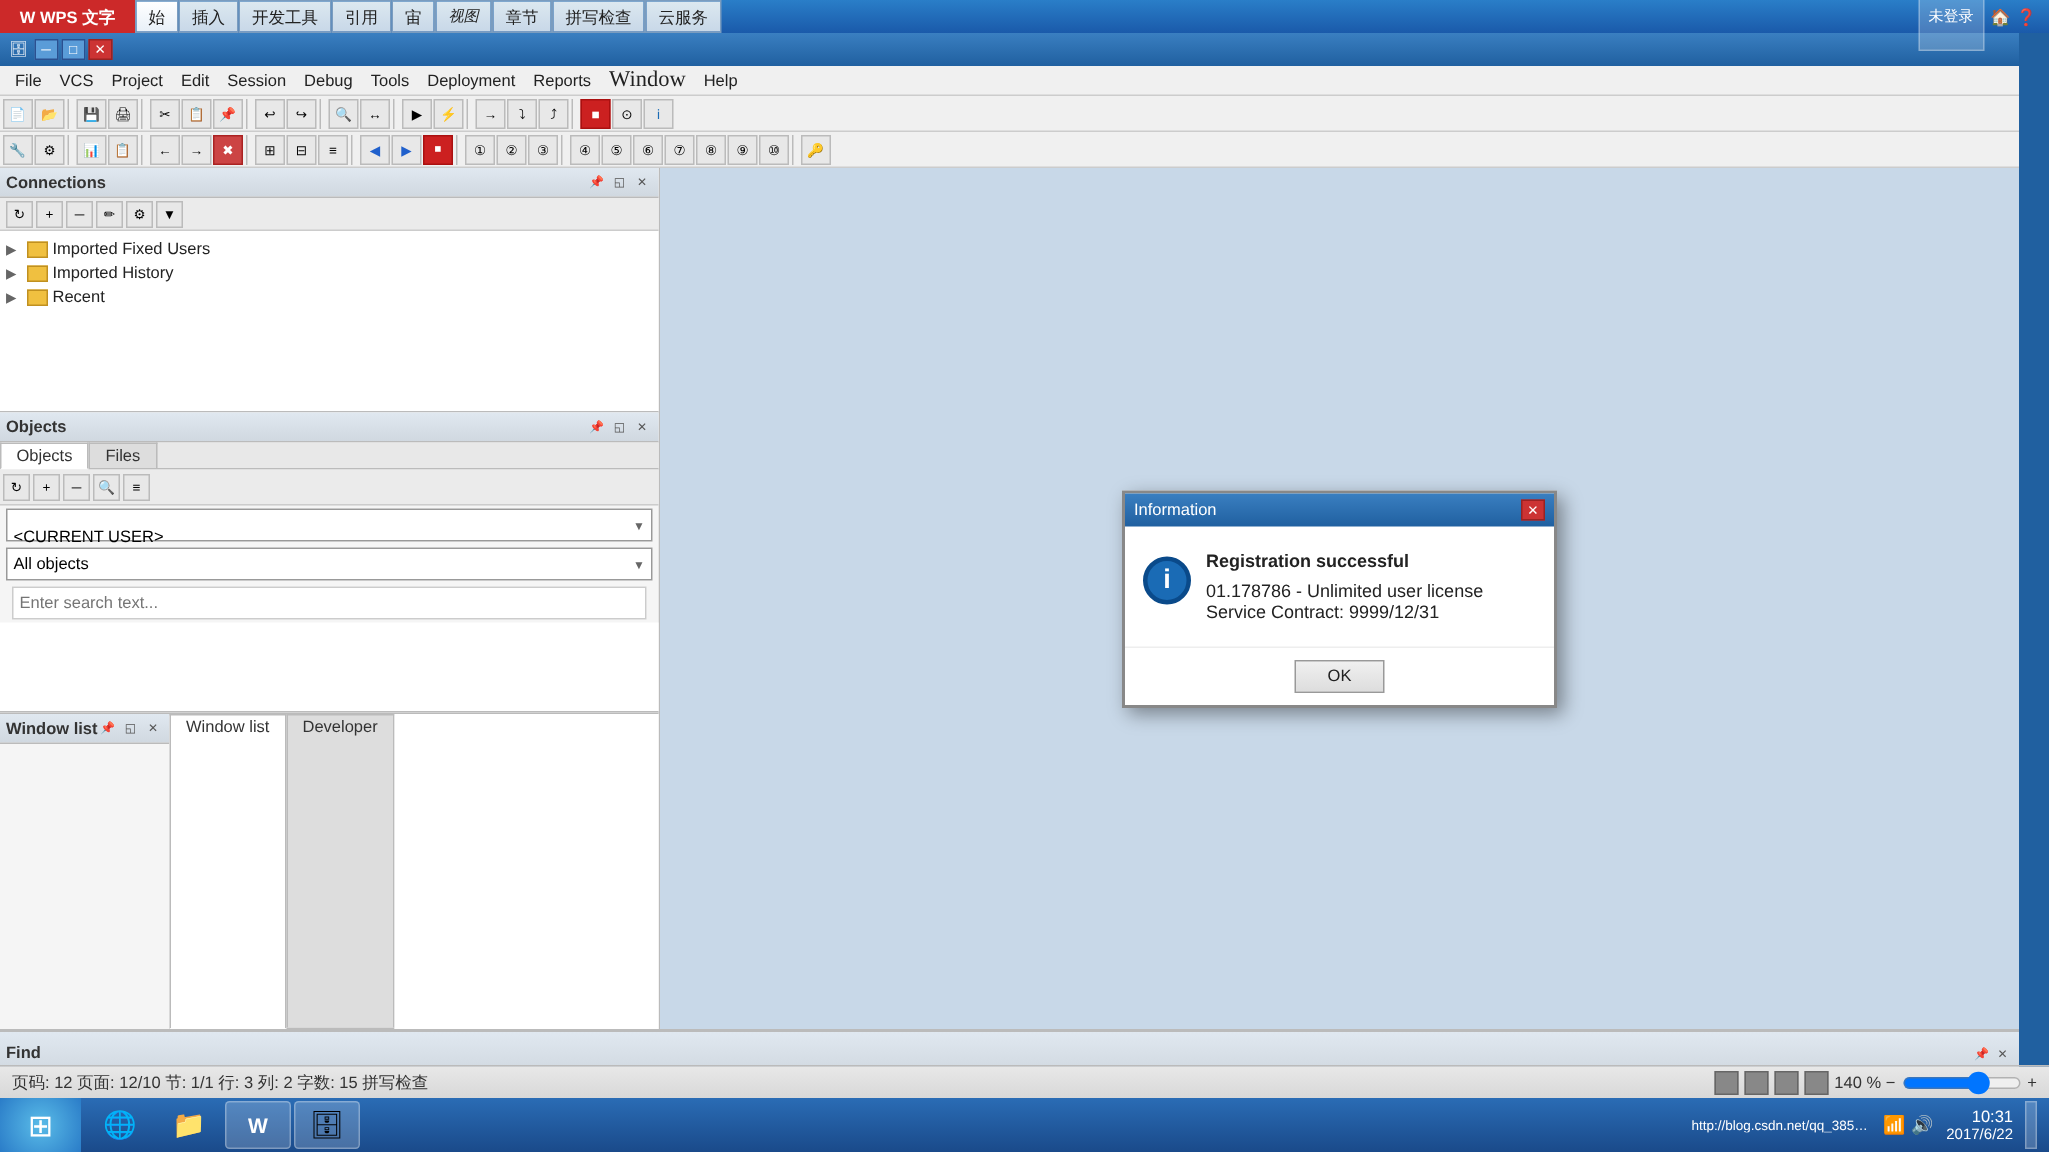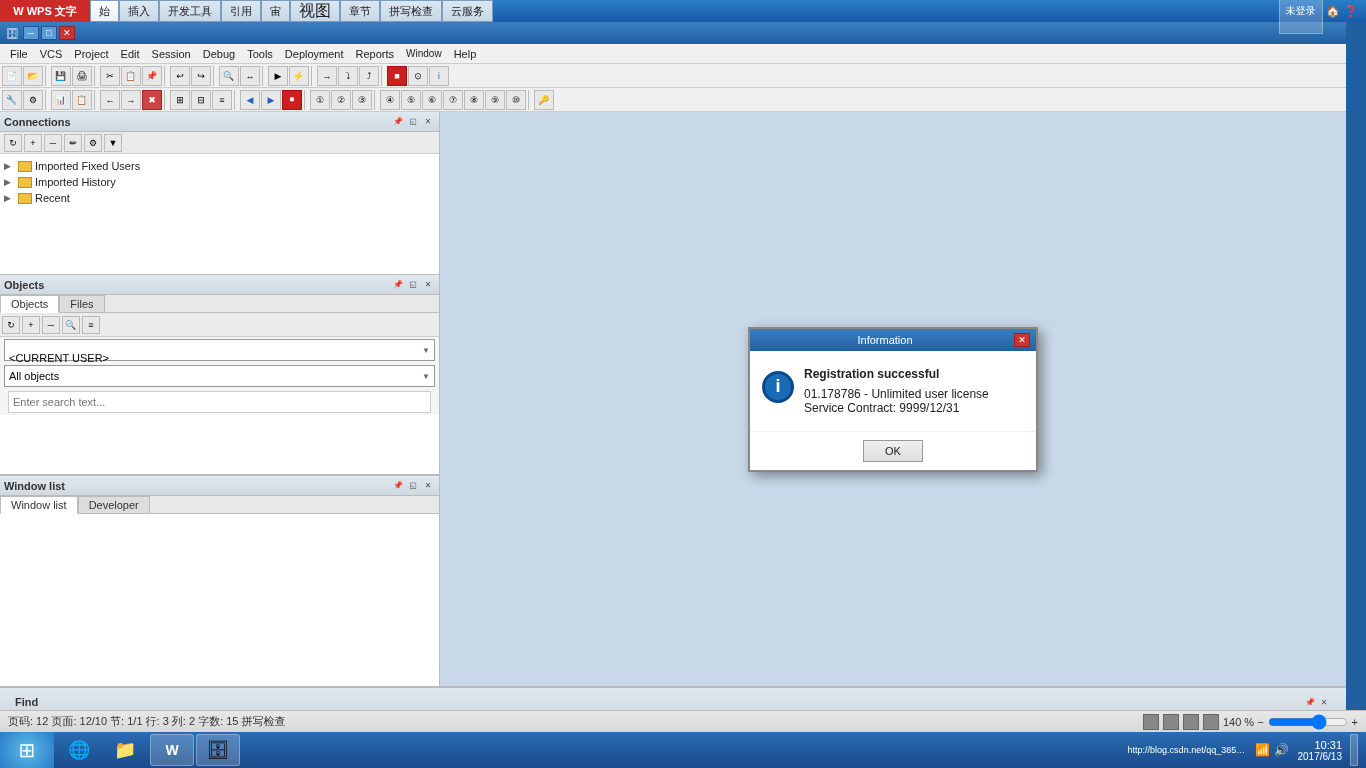--- a/index.html
+++ b/index.html
@@ -11,21 +11,21 @@
 <div style="position:absolute;top:0;left:0;width:1366px;height:22px;background:linear-gradient(to bottom,#2a7ec8,#1a5aaa);display:flex;align-items:center;z-index:100;">
   <div style="width:90px;height:22px;background:#cc2929;display:flex;align-items:center;justify-content:center;color:white;font-weight:bold;font-size:11px;cursor:pointer;">
     <span>W WPS 文字</span>
   </div>
   <div style="display:flex;height:22px;">
     <div style="padding:0 8px;height:22px;display:flex;align-items:center;background:linear-gradient(to bottom,#fff,#e8f0f8);border:1px solid #7a9cbf;font-size:11px;cursor:pointer;color:#222;">始</div>
     <div style="padding:0 8px;height:22px;display:flex;align-items:center;background:linear-gradient(to bottom,#dce8f0,#c8d8e8);border:1px solid #7a9cbf;font-size:11px;cursor:pointer;color:#222;">插入</div>
     <div style="padding:0 8px;height:22px;display:flex;align-items:center;background:linear-gradient(to bottom,#dce8f0,#c8d8e8);border:1px solid #7a9cbf;font-size:11px;cursor:pointer;color:#222;">开发工具</div>
     <div style="padding:0 8px;height:22px;display:flex;align-items:center;background:linear-gradient(to bottom,#dce8f0,#c8d8e8);border:1px solid #7a9cbf;font-size:11px;cursor:pointer;color:#222;">引用</div>
     <div style="padding:0 8px;height:22px;display:flex;align-items:center;background:linear-gradient(to bottom,#dce8f0,#c8d8e8);border:1px solid #7a9cbf;font-size:11px;cursor:pointer;color:#222;">宙</div>
-    <div style="padding:0 8px;height:22px;display:flex;align-items:center;background:linear-gradient(to bottom,#dce8f0,#c8d8e8);border:1px solid #7a9cbf;font-size:16px;cursor:pointer;color:#222;">视图</div>
+    <div style="padding:0 8px;height:22px;display:flex;align-items:center;background:linear-gradient(to bottom,#dce8f0,#c8d8e8);border:1px solid #7a9cbf;font-size:10px;cursor:pointer;color:#222;font-style:italic;">视图</div>
     <div style="padding:0 8px;height:22px;display:flex;align-items:center;background:linear-gradient(to bottom,#dce8f0,#c8d8e8);border:1px solid #7a9cbf;font-size:11px;cursor:pointer;color:#222;">章节</div>
     <div style="padding:0 8px;height:22px;display:flex;align-items:center;background:linear-gradient(to bottom,#dce8f0,#c8d8e8);border:1px solid #7a9cbf;font-size:11px;cursor:pointer;color:#222;">拼写检查</div>
     <div style="padding:0 8px;height:22px;display:flex;align-items:center;background:linear-gradient(to bottom,#dce8f0,#c8d8e8);border:1px solid #7a9cbf;font-size:11px;cursor:pointer;color:#222;">云服务</div>
   </div>
   <div style="margin-left:auto;display:flex;align-items:center;gap:4px;padding-right:8px;">
     <div style="background:rgba(255,255,255,0.2);border:1px solid rgba(255,255,255,0.3);color:white;font-size:10px;padding:15px 6px;cursor:pointer;">未登录</div>
     <div style="color:white;font-size:11px;cursor:pointer;">🏠</div>
     <div style="color:white;font-size:11px;cursor:pointer;">❓</div>
   </div>
 </div>
@@ -44,21 +44,21 @@
   <div style="height:20px;background:#f0f0f0;display:flex;align-items:center;border-bottom:1px solid #ccc;padding:0 4px;">
     <div style="padding:2px 6px;font-size:11px;cursor:pointer;color:#222;">File</div>
     <div style="padding:2px 6px;font-size:11px;cursor:pointer;color:#222;">VCS</div>
     <div style="padding:2px 6px;font-size:11px;cursor:pointer;color:#222;">Project</div>
     <div style="padding:2px 6px;font-size:11px;cursor:pointer;color:#222;">Edit</div>
     <div style="padding:2px 6px;font-size:11px;cursor:pointer;color:#222;">Session</div>
     <div style="padding:2px 6px;font-size:11px;cursor:pointer;color:#222;">Debug</div>
     <div style="padding:2px 6px;font-size:11px;cursor:pointer;color:#222;">Tools</div>
     <div style="padding:2px 6px;font-size:11px;cursor:pointer;color:#222;">Deployment</div>
     <div style="padding:2px 6px;font-size:11px;cursor:pointer;color:#222;">Reports</div>
-    <div style="padding:2px 6px;font-size:10px;cursor:pointer;color:#222;">Window</div>
+    <div style="padding:2px 6px;font-size:15px;cursor:pointer;color:#222;font-family:Liberation Serif, serif;">Window</div>
     <div style="padding:2px 6px;font-size:11px;cursor:pointer;color:#222;">Help</div>
   </div>
 
   <div style="height:24px;background:#f0f0f0;border-bottom:1px solid #ccc;display:flex;align-items:center;padding:1px 2px;gap:1px;flex-wrap:nowrap;">
 
     <div style="width:20px;height:20px;background:#e8e8e8;border:1px solid #bbb;display:flex;align-items:center;justify-content:center;font-size:9px;cursor:pointer;">📄</div>
     <div style="width:20px;height:20px;background:#e8e8e8;border:1px solid #bbb;display:flex;align-items:center;justify-content:center;font-size:9px;cursor:pointer;">📂</div>
     <div style="width:4px;height:20px;border-left:1px solid #bbb;margin:0 1px;"></div>
     <div style="width:20px;height:20px;background:#e8e8e8;border:1px solid #bbb;display:flex;align-items:center;justify-content:center;font-size:9px;cursor:pointer;">💾</div>
     <div style="width:20px;height:20px;background:#e8e8e8;border:1px solid #bbb;display:flex;align-items:center;justify-content:center;font-size:9px;cursor:pointer;">🖨</div>
@@ -194,21 +194,21 @@
 
         <div style="width:calc(100% - 8px);height:22px;background:white;border:1px solid #999;display:flex;align-items:center;padding:0 4px;font-size:11px;margin:2px 4px;cursor:pointer;">
           <span style="flex:1;">All objects</span>
           <span style="font-size:8px;color:#666;">▼</span>
         </div>
 
         <input type="text" style="width: calc(100% - 16px); height: 22px; border: 1px solid rgb(204, 204, 204); margin: 2px 8px; padding: 0px 4px; font-size: 11px; color: rgb(153, 153, 153); background: white;" placeholder="Enter search text...">
         <div style="flex:1;background:white;"></div>
       </div>
 
-      <div style="background:#f5f5f5;border-top:1px solid #bbb;height:220px;display:flex;flex-direction:column;">
+      <div style="background:#f5f5f5;border-top:1px solid #bbb;height:220px;display:flex;">
         <div style="height:20px;background:linear-gradient(to bottom,#e0e8f0,#d0d8e0);display:flex;align-items:center;padding:0 4px;border-bottom:1px solid #bbb;">
           <span style="flex:1;color:#333;font-size:11px;font-weight:bold;">Window list</span>
           <div style="display:flex;gap:1px;">
             <div style="width:14px;height:14px;display:flex;align-items:center;justify-content:center;font-size:8px;cursor:pointer;color:#555;">📌</div>
             <div style="width:14px;height:14px;display:flex;align-items:center;justify-content:center;font-size:8px;cursor:pointer;color:#555;">◱</div>
             <div style="width:14px;height:14px;display:flex;align-items:center;justify-content:center;font-size:8px;cursor:pointer;color:#555;">✕</div>
           </div>
         </div>
         <div style="display:flex;background:#e8e8e8;border-bottom:1px solid #bbb;">
           <div style="padding:2px 10px;font-size:11px;cursor:pointer;border:1px solid #bbb;border-bottom:1px solid white;background:white;color:#333;margin-bottom:-1px;">Window list</div>
@@ -216,21 +216,21 @@
         </div>
         <div style="flex:1;background:white;"></div>
       </div>
     </div>
 
     <div style="flex:1;background:#c8d8e8;position:relative;">
 
       <div style="position:absolute;top:0;left:0;right:0;bottom:0;display:flex;align-items:center;justify-content:center;">
         <div style="width:290px;background:white;border:2px solid #888;box-shadow:4px 4px 12px rgba(0,0,0,0.4);">
 
-          <div style="height:22px;background:linear-gradient(to bottom,#3a7fc1,#2060a0);display:flex;align-items:center;padding:0 6px;text-align:center;">
+          <div style="height:22px;background:linear-gradient(to bottom,#3a7fc1,#2060a0);display:flex;align-items:center;padding:0 6px;">
             <span style="flex:1;color:white;font-size:11px;">Information</span>
             <div style="width:16px;height:14px;background:#cc3333;border:1px solid #992222;display:flex;align-items:center;justify-content:center;font-size:9px;cursor:pointer;color:white;">✕</div>
           </div>
 
           <div style="padding:16px 12px;display:flex;align-items:flex-start;gap:10px;">
             <div style="width:32px;height:32px;border-radius:50%;background:#1a6bb5;border:3px solid #0a4a8a;display:flex;align-items:center;justify-content:center;color:white;font-size:18px;font-weight:bold;flex-shrink:0;margin-top:4px;">i</div>
             <div>
               <div style="font-weight:bold;font-size:12px;margin-bottom:6px;color:#222;">Registration successful</div>
               <div style="font-size:12px;color:#222;">01.178786 - Unlimited user license</div>
               <div style="font-size:12px;color:#222;">Service Contract: 9999/12/31</div>
@@ -239,21 +239,21 @@
 
           <div style="padding:8px;display:flex;justify-content:center;border-top:1px solid #eee;">
             <div style="width:60px;height:22px;background:linear-gradient(to bottom,#f0f0f0,#ddd);border:1px solid #999;display:flex;align-items:center;justify-content:center;font-size:11px;cursor:pointer;color:#222;">OK</div>
           </div>
         </div>
       </div>
     </div>
   </div>
 
   <div style="height:50px;background:#f0f0f0;border-top:2px solid #bbb;">
-    <div style="height:29px;background:linear-gradient(to bottom,#e0e8f0,#d0d8e0);display:flex;align-items:center;padding:0 15px;border-bottom:1px solid #ccc;">
+    <div style="height:29px;background:linear-gradient(to bottom,#e0e8f0,#d0d8e0);display:flex;align-items:center;padding:0 4px;border-bottom:1px solid #ccc;">
       <span style="flex:1;font-size:11px;font-weight:bold;color:#333;">Find</span>
       <div style="width:14px;height:14px;display:flex;align-items:center;justify-content:center;font-size:8px;cursor:pointer;color:#555;">📌</div>
       <div style="width:14px;height:14px;display:flex;align-items:center;justify-content:center;font-size:8px;cursor:pointer;color:#555;">✕</div>
     </div>
     <div style="height:28px;background:#f5f5f5;display:flex;align-items:center;padding:2px 4px;gap:3px;">
       <input type="text" style="width: 200px; height: 20px; border: 1px solid rgb(153, 153, 153); padding: 0px 2px; font-size: 11px;">
       <div style="width:16px;height:20px;background:#e8e8e8;border:1px solid #bbb;display:flex;align-items:center;justify-content:center;font-size:8px;cursor:pointer;">▼</div>
       <div style="width:20px;height:20px;background:#e8e8e8;border:1px solid #bbb;display:flex;align-items:center;justify-content:center;font-size:9px;cursor:pointer;">▲</div>
       <div style="width:20px;height:20px;background:#e8e8e8;border:1px solid #bbb;display:flex;align-items:center;justify-content:center;font-size:9px;cursor:pointer;">▼</div>
       <div style="width:4px;height:20px;border-left:1px solid #bbb;margin:0 1px;"></div>
@@ -293,17 +293,17 @@
     <div style="width:44px;height:32px;display:flex;align-items:center;justify-content:center;cursor:pointer;border:1px solid rgba(255,255,255,0.3);border-radius:3px;background:rgba(255,255,255,0.2);font-size:18px;">🗄</div>
   </div>
   <div style="margin-left:auto;display:flex;align-items:center;padding-right:8px;gap:8px;">
     <div style="color:white;font-size:9px;max-width:120px;overflow:hidden;text-overflow:ellipsis;white-space:nowrap;">http://blog.csdn.net/qq_385800</div>
     <div style="display:flex;gap:4px;color:white;font-size:12px;">
       <span>📶</span>
       <span>🔊</span>
     </div>
     <div style="text-align:right;">
       <div style="color:white;font-size:11px;">10:31</div>
-      <div style="color:white;font-size:10px;">2017/6/13</div>
+      <div style="color:white;font-size:10px;">2017/6/22</div>
     </div>
     <div style="width:8px;height:32px;background:rgba(255,255,255,0.2);border:1px solid rgba(255,255,255,0.3);cursor:pointer;"></div>
   </div>
 </div>
 
 </body></html>

